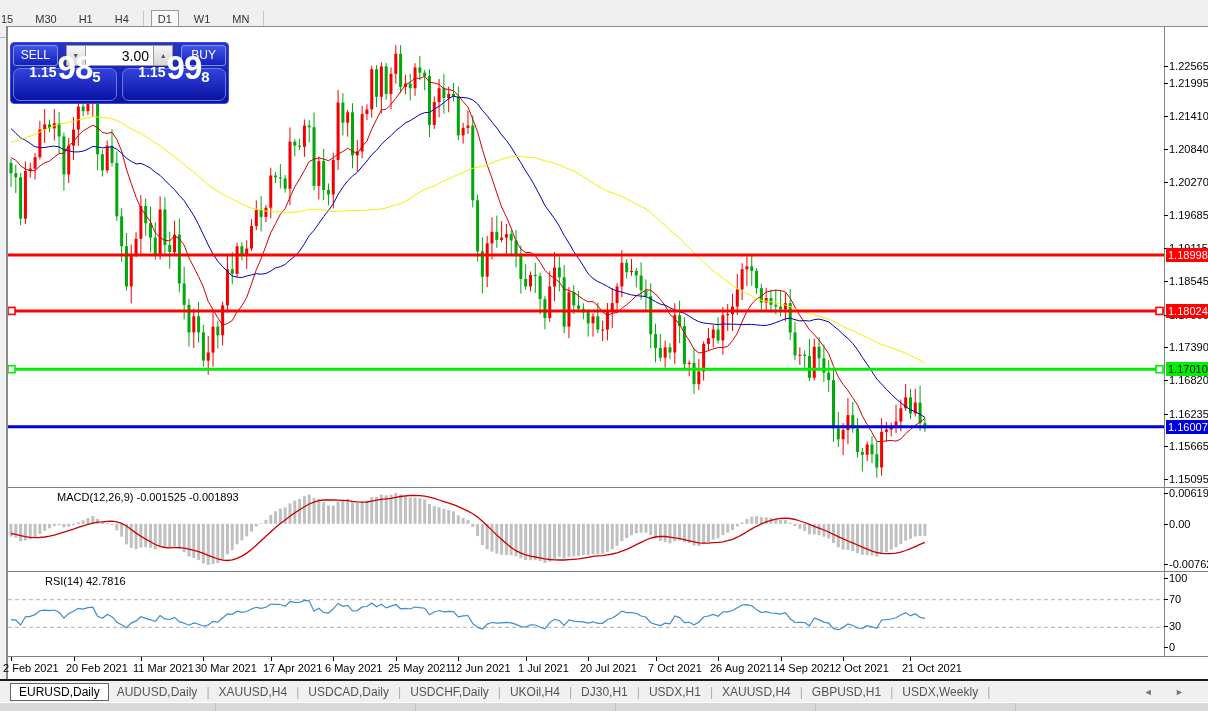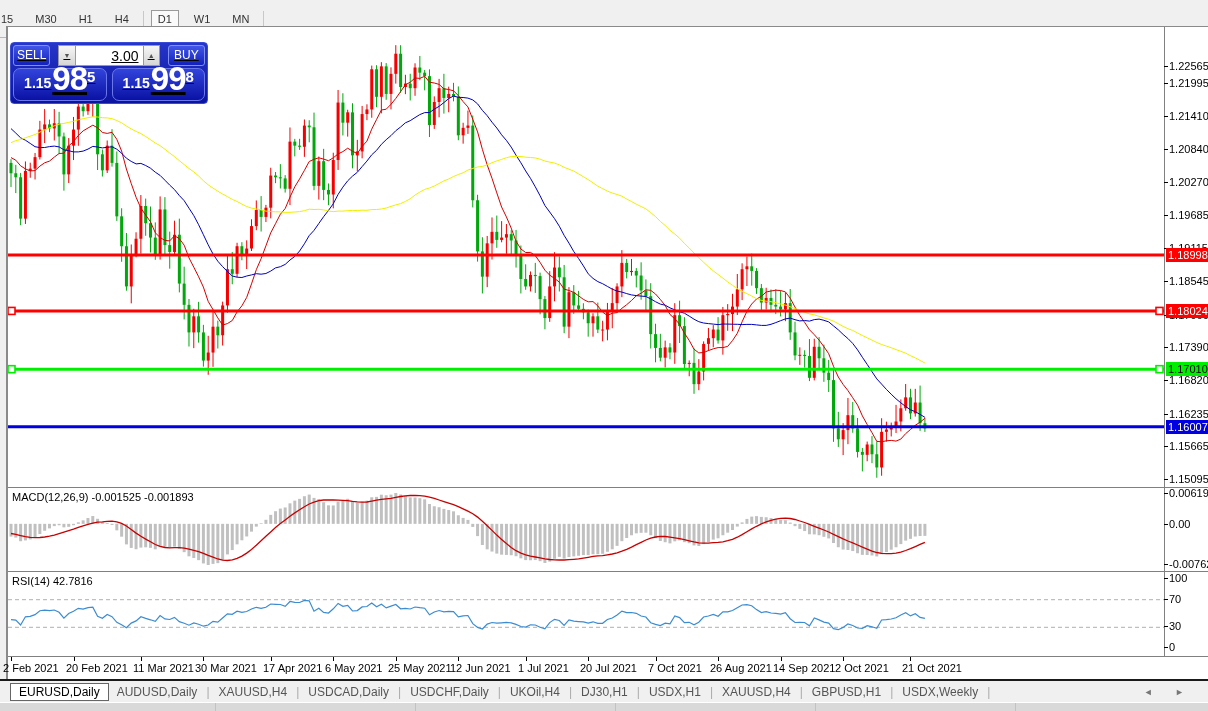--- a/index.html
+++ b/index.html
@@ -19,38 +19,38 @@
   
   #window-bg { position:absolute; left:6px; top:26px; width:1202px; height:653px;
                background:#ffffff; border-left:2px solid #8a8a8a; border-top:1px solid #8a8a8a; }
   #axis-vline { position:absolute; left:1164px; top:27px; width:1px; height:629px; background:#808080; }
   .panel-sep { position:absolute; left:8px; width:1200px; height:1px; background:#808080; }
 
   #chart-header { position:absolute; left:14px; top:31px; font-size:12px; color:#000; white-space:nowrap; }
   #chart-header .tri { font-size:8px; vertical-align:1px; margin-right:4px; }
   #chart-header span { margin-right:4px; }
 
-  .ind-label { position:absolute; font-size:11px; color:#000; white-space:nowrap; }
+  .ind-label { position:absolute; font-size:11px; color:#000; white-space:nowrap;margin-left:45px; }
 
   
-  #trade-panel { position:absolute; left:10px; top:42px; width:198px;
+  #trade-panel { position:absolute; left:10px; top:42px; width:219px;
                  background:linear-gradient(#2636c8,#0a14a0); border:1px solid #3a4ad8;
-                 border-radius:4px; padding:2px;text-decoration:underline; }
+                 border-radius:4px; padding:2px; }
   .tp-row1 { display:flex; height:21px; }
   .tp-btn { width:46px; background:linear-gradient(#4156e8,#1220bc); border:1px solid #8090f0;
             border-radius:3px; color:#fff; font-size:12px; text-align:center; line-height:19px; cursor:pointer; }
   .tp-spacer { flex:0 0 8px; }
   .vol-btn { width:21px; background:linear-gradient(#f6f6f6,#d6d6d6); border:1px solid #9a9a9a;
              font-size:7px; color:#555; text-align:center; line-height:19px; cursor:pointer; }
   .vol-input { width:67px; border:1px solid #9a9a9a; border-left:none; border-right:none;
                font-size:14px; text-align:right; padding-right:4px; font-family:inherit; }
   .tp-row2 { display:flex; margin-top:2px; height:33px; }
   .price-box { flex:1; background:linear-gradient(#3244dc,#0a12a4); border:1px solid #6a78ec;
                border-radius:7px; color:#fff; display:flex; align-items:flex-end;
-               justify-content:center; padding-bottom:7px; cursor:pointer; }
+               justify-content:center; padding-bottom:18px; cursor:pointer; }
   .price-box + .price-box { margin-left:5px; }
   .pb-small { font-size:14px; font-weight:bold; margin-right:1px; line-height:20px; }
   .pb-big { font-size:33px; font-weight:bold; line-height:29px; letter-spacing:-1px; }
   .pb-sup { font-size:15px; font-weight:bold; line-height:14px; align-self:flex-start; margin-top:1px; }
 
   
   .axis-tick { position:absolute; left:1169px; width:40px; height:13px; font-size:11px; color:#000; }
   .axis-tick::before { content:""; position:absolute; left:-5px; top:6px; width:4px; height:1px; background:#000; }
   .axis-box { position:absolute; left:1166px; width:42px; height:14px; font-size:11px;
               line-height:14px; padding-left:2px; }
@@ -720,21 +720,21 @@
       <polyline points="3.0,44.5 7.8,45.4 12.6,46.6 17.4,47.7 22.2,48.4 27.0,48.6 31.9,48.5 36.7,48.0 41.5,47.2 46.3,46.1 51.1,44.7 55.9,43.2 60.7,41.6 65.5,40.1 70.3,38.4 75.1,36.8 80.0,35.4 84.8,34.1 89.6,33.2 94.4,32.9 99.2,32.4 104.0,32.2 108.8,32.8 113.6,34.4 118.4,37.0 123.2,40.4 128.1,44.1 132.9,47.3 137.7,50.1 142.5,52.8 147.3,55.5 152.1,57.4 156.9,58.5 161.7,58.9 166.5,58.7 171.3,58.7 176.2,59.2 181.0,60.2 185.8,61.4 190.6,62.6 195.4,64.4 200.2,66.4 205.0,68.2 209.8,70.0 214.6,71.2 219.4,71.5 224.3,70.8 229.1,69.3 233.9,67.1 238.7,64.1 243.5,60.4 248.3,56.2 253.1,51.8 257.9,47.3 262.7,42.9 267.5,38.6 272.4,34.6 277.2,31.0 282.0,27.3 286.8,23.9 291.6,20.8 296.4,17.8 301.2,15.0 306.0,13.1 310.8,11.7 315.6,11.0 320.5,10.8 325.3,11.0 330.1,11.1 334.9,11.3 339.7,11.6 344.5,12.3 349.3,12.8 354.1,13.1 358.9,13.0 363.7,12.1 368.6,11.1 373.4,10.3 378.2,9.8 383.0,9.3 387.8,8.4 392.6,7.5 397.4,6.8 402.2,6.5 407.0,6.5 411.8,6.7 416.7,7.2 421.5,8.1 426.3,9.4 431.1,11.0 435.9,12.6 440.7,14.2 445.5,15.7 450.3,17.7 455.1,19.9 459.9,22.2 464.8,24.7 469.6,28.1 474.4,32.3 479.2,36.8 484.0,41.4 488.8,46.1 493.6,50.4 498.4,54.6 503.2,58.5 508.0,61.7 512.9,64.2 517.7,65.9 522.5,67.1 527.3,68.0 532.1,68.9 536.9,69.8 541.7,70.5 546.5,70.9 551.3,71.0 556.1,71.0 561.0,70.7 565.8,70.3 570.6,69.8 575.4,69.1 580.2,68.3 585.0,67.4 589.8,66.9 594.6,66.6 599.4,65.8 604.3,65.0 609.1,63.8 613.9,62.2 618.7,60.3 623.5,58.1 628.3,55.7 633.1,53.4 637.9,51.0 642.7,49.2 647.5,48.0 652.3,47.4 657.2,47.5 662.0,48.1 666.8,48.8 671.6,49.6 676.4,50.6 681.2,51.8 686.0,52.9 690.8,53.8 695.6,54.1 700.4,54.1 705.3,53.7 710.1,53.4 714.9,52.8 719.7,51.7 724.5,50.3 729.3,48.2 734.1,45.6 738.9,42.8 743.7,39.9 748.5,37.3 753.4,34.9 758.2,32.9 763.0,31.3 767.8,30.1 772.6,29.3 777.4,29.1 782.2,29.5 787.0,30.5 791.8,32.0 796.6,33.5 801.5,35.4 806.3,37.3 811.1,39.1 815.9,41.0 820.7,43.0 825.5,45.3 830.3,47.6 835.1,49.9 839.9,52.0 844.7,53.9 849.6,56.0 854.4,58.1 859.2,60.2 864.0,62.1 868.8,63.5 873.6,64.3 878.4,64.6 883.2,64.6 888.0,64.1 892.8,63.1 897.7,61.5 902.5,59.7 907.3,57.6 912.1,55.4 916.9,53.3 " fill="none" stroke="#c80000" stroke-width="1.3"></polyline>
     </svg>
   <div class="ind-label" style="left:12px;top:491px">MACD(12,26,9) -0.001525 -0.001893</div>
 
   <div class="panel-sep" style="top:571px"></div>
   <svg id="rsi-svg" style="position:absolute;left:8px;top:573px" width="1156" height="82">
       <line x1="0" y1="26.7" x2="1156" y2="26.7" stroke="#b0b0b0" stroke-dasharray="4 3"></line>
       <line x1="0" y1="54.3" x2="1156" y2="54.3" stroke="#b0b0b0" stroke-dasharray="4 3"></line>
       <polyline points="3.0,46.6 7.8,47.1 12.6,52.0 17.4,43.8 22.2,43.4 27.0,41.6 31.9,37.7 36.7,37.1 41.5,37.7 46.3,37.0 51.1,39.3 55.9,45.1 60.7,40.5 65.5,38.3 70.3,35.3 75.1,36.1 80.0,34.6 84.8,34.2 89.6,43.2 94.4,45.2 99.2,41.5 104.0,43.7 108.8,49.3 113.6,51.8 118.4,54.7 123.2,50.1 128.1,47.9 132.9,43.8 137.7,45.4 142.5,46.8 147.3,48.4 152.1,42.6 156.9,45.9 161.7,46.5 166.5,44.4 171.3,48.6 176.2,50.2 181.0,52.2 185.8,50.0 190.6,51.2 195.4,53.2 200.2,52.0 205.0,48.3 209.8,49.1 214.6,45.0 219.4,40.8 224.3,41.3 229.1,38.2 233.9,39.3 238.7,38.5 243.5,36.0 248.3,34.3 253.1,35.4 257.9,34.3 262.7,31.0 267.5,31.3 272.4,31.5 277.2,33.4 282.0,28.5 286.8,29.3 291.6,29.5 296.4,27.4 301.2,27.8 306.0,38.2 310.8,35.3 315.6,39.4 320.5,40.0 325.3,35.8 330.1,30.4 334.9,33.3 339.7,32.3 344.5,38.0 349.3,37.6 354.1,33.9 358.9,33.5 363.7,30.0 368.6,33.8 373.4,31.3 378.2,34.9 383.0,33.1 387.8,31.5 392.6,35.8 397.4,35.4 402.2,36.0 407.0,34.0 411.8,34.7 416.7,35.2 421.5,41.8 426.3,39.0 431.1,37.5 435.9,38.8 440.7,38.3 445.5,38.7 450.3,43.9 455.1,42.8 459.9,42.5 464.8,50.6 469.6,54.4 474.4,56.0 479.2,51.1 484.0,49.5 488.8,50.2 493.6,49.8 498.4,49.3 503.2,49.9 508.0,51.4 512.9,53.5 517.7,54.1 522.5,51.8 527.3,52.0 532.1,54.2 536.9,55.9 541.7,49.6 546.5,46.3 551.3,47.5 556.1,52.4 561.0,46.9 565.8,48.2 570.6,48.6 575.4,48.9 580.2,50.1 585.0,48.8 589.8,50.3 594.6,50.3 599.4,46.5 604.3,45.0 609.1,41.9 613.9,38.1 618.7,39.6 623.5,39.5 628.3,40.3 633.1,43.0 637.9,44.0 642.7,49.7 647.5,51.4 652.3,52.5 657.2,50.1 662.0,50.8 666.8,42.9 671.6,44.6 676.4,49.6 681.2,49.3 686.0,51.8 690.8,49.2 695.6,44.0 700.4,43.0 705.3,41.5 710.1,43.3 714.9,38.9 719.7,38.8 724.5,37.5 729.3,34.8 734.1,32.0 738.9,31.6 743.7,32.7 748.5,36.6 753.4,39.5 758.2,38.6 763.0,40.0 767.8,40.4 772.6,41.1 777.4,39.6 782.2,45.7 787.0,49.5 791.8,49.3 796.6,49.5 801.5,52.8 806.3,45.0 811.1,46.9 815.9,49.1 820.7,50.1 825.5,55.7 830.3,56.7 835.1,54.4 839.9,50.9 844.7,52.5 849.6,55.0 854.4,55.3 859.2,52.7 864.0,53.8 868.8,55.3 873.6,47.0 878.4,46.6 883.2,46.0 888.0,44.8 892.8,42.0 897.7,39.8 902.5,42.9 907.3,40.7 912.1,44.4 916.9,45.3 " fill="none" stroke="#3c8cd2" stroke-width="1.2"></polyline>
     </svg>
-  <div class="ind-label" style="left:12px;top:575px">RSI(14) 42.7816</div>
+  <div class="ind-label" style="left:0;top:575px">RSI(14) 42.7816</div>
 
   <div class="panel-sep" style="top:656px"></div>
   <div id="time-axis">
       <div class="t-tick" style="left:11px"></div>
       <div class="t-label" style="left:3px">2 Feb 2021</div>
       <div class="t-tick" style="left:74px"></div>
       <div class="t-label" style="left:66px">20 Feb 2021</div>
       <div class="t-tick" style="left:141px"></div>
       <div class="t-label" style="left:133px">11 Mar 2021</div>
       <div class="t-tick" style="left:203px"></div>

